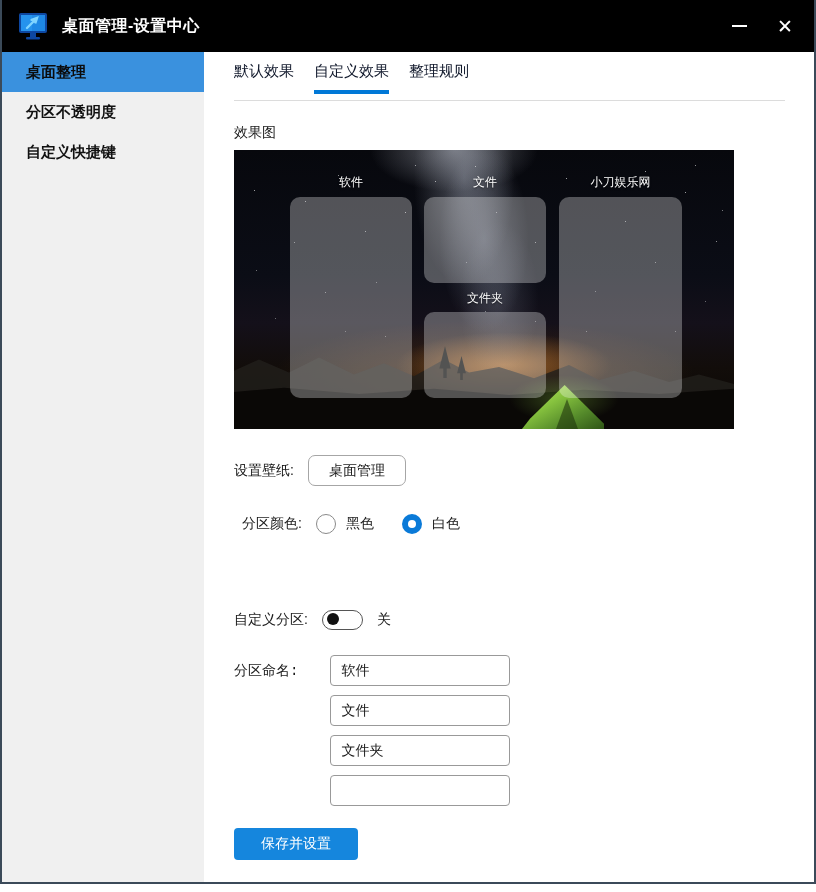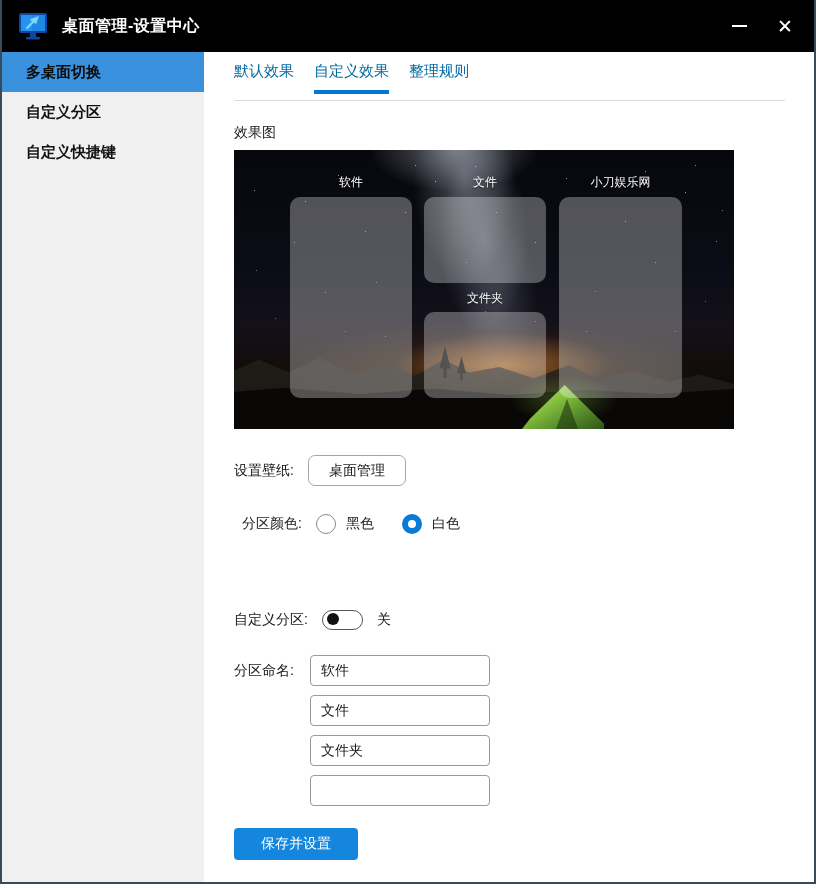--- a/index.html
+++ b/index.html
@@ -18,21 +18,21 @@
 
   
   .main { position:absolute; left:0; top:52px; right:0; bottom:0; display:flex; }
   .sidebar { width:202px; background:#f0f0f0; flex:none; }
   .side-item { height:40px; display:flex; align-items:center; padding-left:24px; font-size:15px; font-weight:700; color:#111; cursor:pointer; }
   .side-item.selected { background:#3a91de; color:#0b0b0b; }
   .content { position:relative; flex:1; background:#fff; }
 
   
   .tabs { position:absolute; left:30px; top:10px; display:flex; gap:20px; }
-  .tab { position:relative; font-size:15px; color:#0369a1; padding-bottom:13px; cursor:pointer; }
+  .tab { position:relative; font-size:15px; color:#0f172a; padding-bottom:13px; cursor:pointer; }
   .tab.selected::after { content:""; position:absolute; left:0; right:0; bottom:0; height:4px; background:#0078d7; }
   .divider { position:absolute; left:30px; top:48px; width:551px; height:1px; background:#dcdcdc; }
 
   .section-label { position:absolute; left:30px; top:72px; font-size:14px; color:#1a1a1a; }
 
   
   .preview { position:absolute; left:30px; top:98px; width:500px; height:279px; overflow:hidden; background:#05060a; }
   .sky { position:absolute; inset:0;
     background:
       radial-gradient(ellipse 120px 60px at 44% 0%, rgba(215,220,232,.42), transparent 70%),
@@ -76,21 +76,21 @@
   .radio-group { display:flex; align-items:center; gap:10px; margin-right:14px; }
   .radio { width:20px; height:20px; border-radius:50%; border:1px solid #8a8a8a; background:#fff; position:relative; cursor:pointer; flex:none; }
   .radio.checked { border:none; background:#0a7ad8; }
   .radio.checked::after { content:""; position:absolute; left:6px; top:6px; width:8px; height:8px; border-radius:50%; background:#fff; }
   .slider { position:relative; width:200px; height:18px; margin:0 6px; cursor:pointer; }
   .slider .track { position:absolute; left:0; right:0; top:8px; height:3px; background:#9a9a9a; }
   .slider .fill { position:absolute; left:0; top:8px; height:3px; background:#0078d7; }
   .slider .thumb { position:absolute; top:9px; width:19px; height:19px; border-radius:50%; background:#0a7ad8; transform:translate(-50%,-50%); }
   .toggle { position:relative; width:41px; height:20px; border:1.5px solid #555; border-radius:11px; background:#fff; cursor:pointer; flex:none; }
   .toggle.off .knob { position:absolute; left:4px; top:2.5px; width:12px; height:12px; border-radius:50%; background:#111; }
-  .name-rows { position:absolute; left:30px; top:603px; display:flex; gap:16px; font-size:14px; color:#1a1a1a; }
+  .name-rows { position:absolute; left:30px; top:603px; display:flex; gap:32px; font-size:14px; color:#1a1a1a;font-family:Liberation Mono, monospace; }
   .name-inputs { display:flex; flex-direction:column; gap:9px; }
   .name-inputs input { width:180px; height:31px; border:1px solid #999; border-radius:4px; padding:0 10px; font-size:14px; font-family:inherit; color:#1a1a1a; outline:none; background:#fff; }
   .btn-save { position:absolute; left:30px; top:776px; height:32px; padding:0 27px; background:#1586dd; color:#fff; border:none; border-radius:4px; font-size:14px; cursor:pointer; font-family:inherit; }
 </style>
 </head>
 <body>
 
 <div class="window">
 
   <div class="titlebar">
@@ -112,24 +112,24 @@
       <div class="win-btn close">
           <span>✕</span>
         </div>
     </div>
   </div>
 
   <div class="main">
 
     <div class="sidebar">
       <div class="side-item selected">
-          <span>多桌面切换</span>
+          <span>桌面整理</span>
         </div>
       <div class="side-item">
-          <span>自定义分区</span>
+          <span>分区不透明度</span>
         </div>
       <div class="side-item">
           <span>自定义快捷键</span>
         </div>
     </div>
 
     <div class="content">
 
       <div class="tabs">
         <div class="tab"><span>默认效果</span></div>

